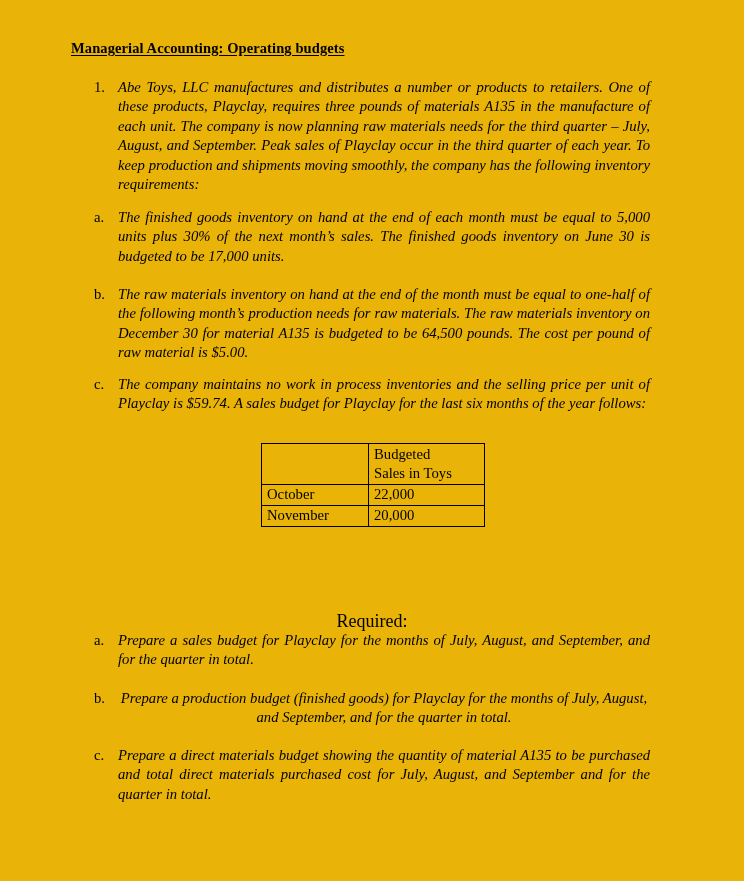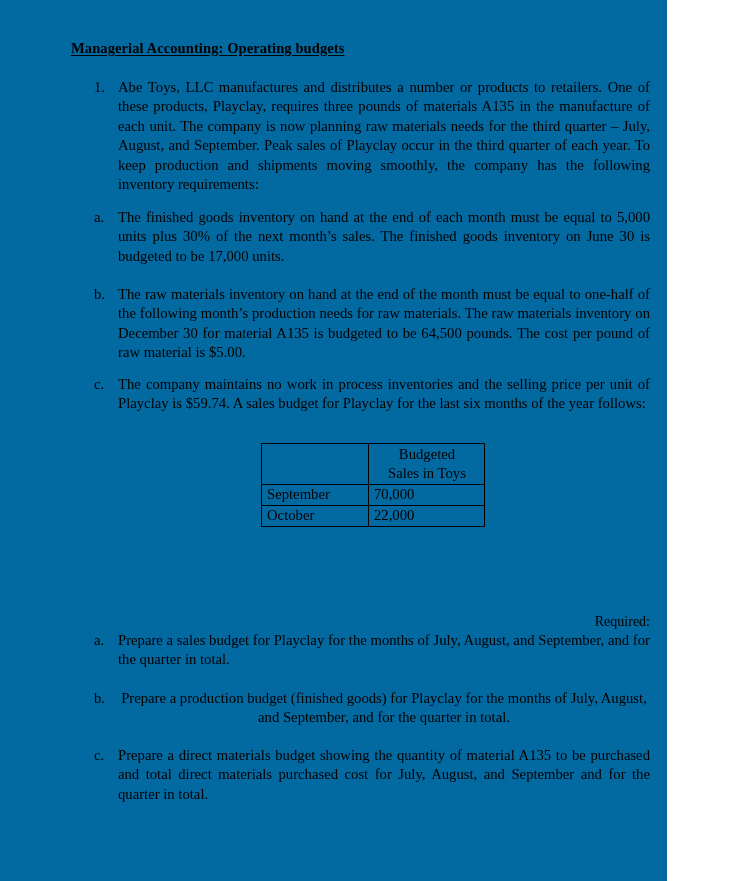--- a/index.html
+++ b/index.html
@@ -9,23 +9,23 @@
   }
   body {
     width: 744px;
     height: 881px;
     font-family: "Liberation Serif", "DejaVu Serif", serif;
     color: #000000;
     -webkit-font-smoothing: antialiased;
   }
   .page {
     position: relative;
-    width: 667px;
+    width: 744px;
     height: 881px;
-    background: #0369a1;
+    background: #eab308;
     overflow: hidden;
   }
   .doc-title {
     position: absolute;
     left: 71px;
     top: 40px;
     font-size: 14.5px;
     font-weight: bold;
     text-decoration: underline;
     text-underline-offset: 2px;
@@ -50,28 +50,29 @@
     left: 0;
     top: 0;
     width: 20px;
     text-align: left;
     font-size: 14.7px;
     line-height: 19.4px;
   }
   .num-item > .itext {
     display: block;
     text-align: justify;
+    font-style: italic;
   }
   .num-item > .itext.nojust {
     text-align: center;
   }
   .plain-line {
-    font-size: 14px;
+    font-size: 18px;
     line-height: 19.4px;
-    text-align: right;
+    text-align: center;
   }
 
   
   .sales-table-wrap {
     position: absolute;
     left: 261px;
     top: 443px;
   }
   table.sales-table {
     border-collapse: collapse;
@@ -95,21 +96,21 @@
     line-height: 19px;
     padding-top: 1px;
     padding-bottom: 1px;
   }
   table.sales-table td.month-cell {
     width: 97px;
   }
   table.sales-table td.value-cell {
     width: 106px;
   }
-  .hdr-line { display: block; white-space: nowrap; text-align: center; }
+  .hdr-line { display: block; white-space: nowrap; }
 </style>
 </head>
 <body>
 
 <div class="page">
 
   <div class="doc-title">Managerial Accounting: Operating budgets</div>
 
   <div class="body-block" style="top:78px;">
     <div class="num-item">
@@ -145,26 +146,26 @@
         <tr>
           <th class="corner"></th>
           <th class="head-cell">
             <span class="hdr-line">Budgeted</span>
             <span class="hdr-line">Sales in Toys</span>
           </th>
         </tr>
       </thead>
       <tbody>
         <tr>
-          <td class="month-cell">September</td>
-          <td class="value-cell">70,000</td>
+          <td class="month-cell">October</td>
+          <td class="value-cell">22,000</td>
         </tr>
         <tr>
-          <td class="month-cell">October</td>
-          <td class="value-cell">22,000</td>
+          <td class="month-cell">November</td>
+          <td class="value-cell">20,000</td>
         </tr>
       </tbody>
     </table>
   </div>
 
   <div class="body-block" style="top:612px;">
     <div class="plain-line">Required:</div>
   </div>
 
   <div class="body-block" style="top:631px;">

